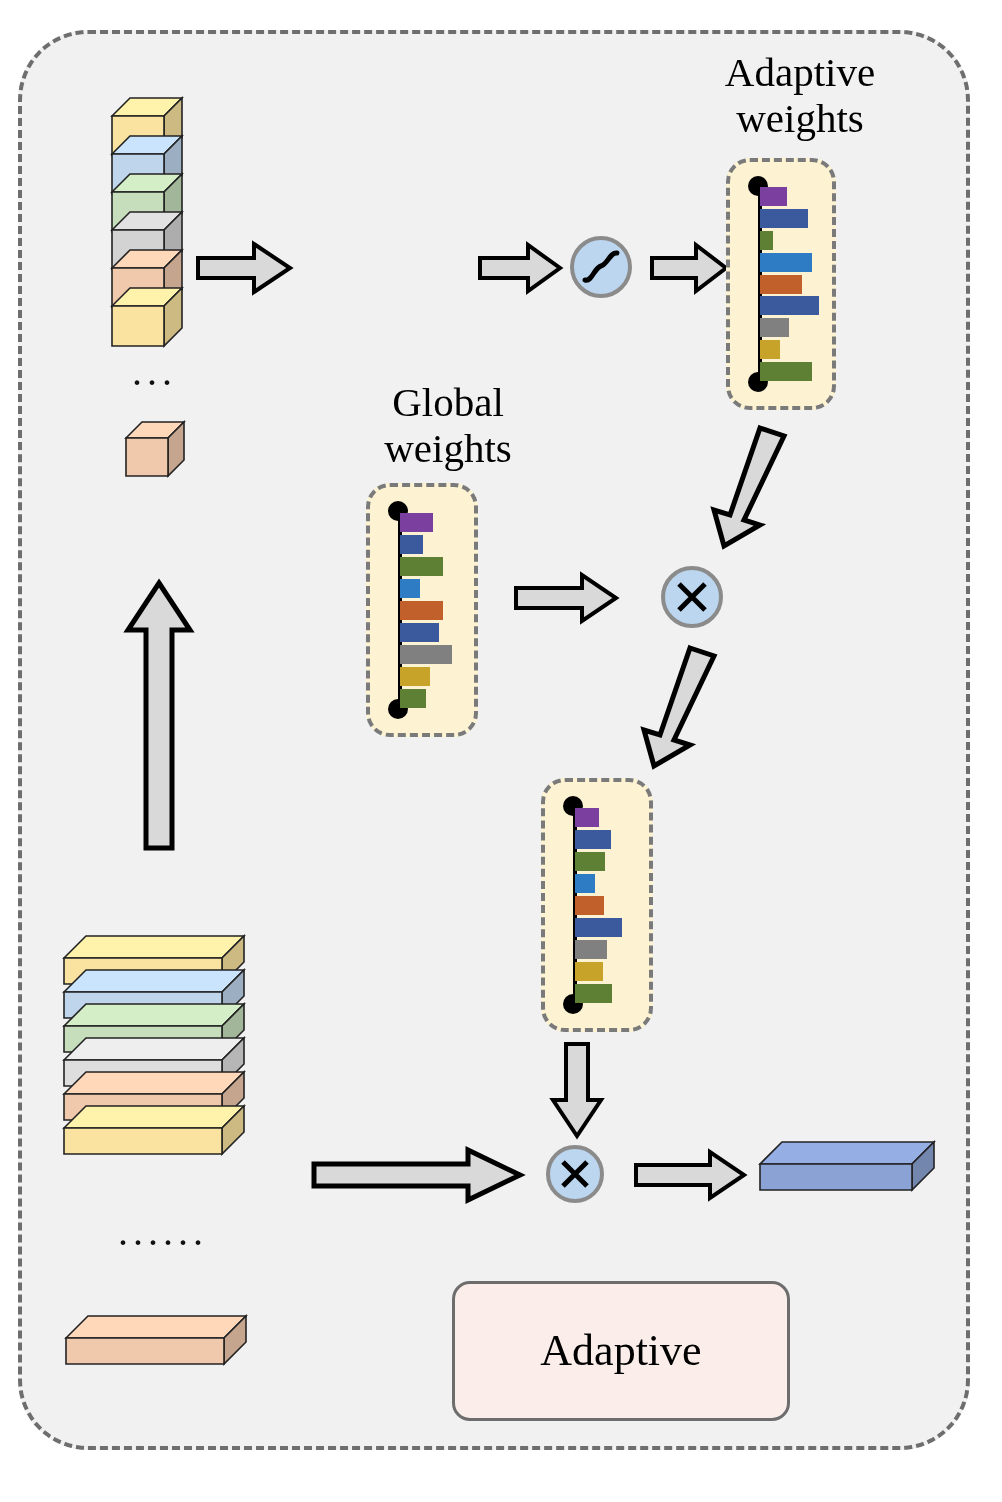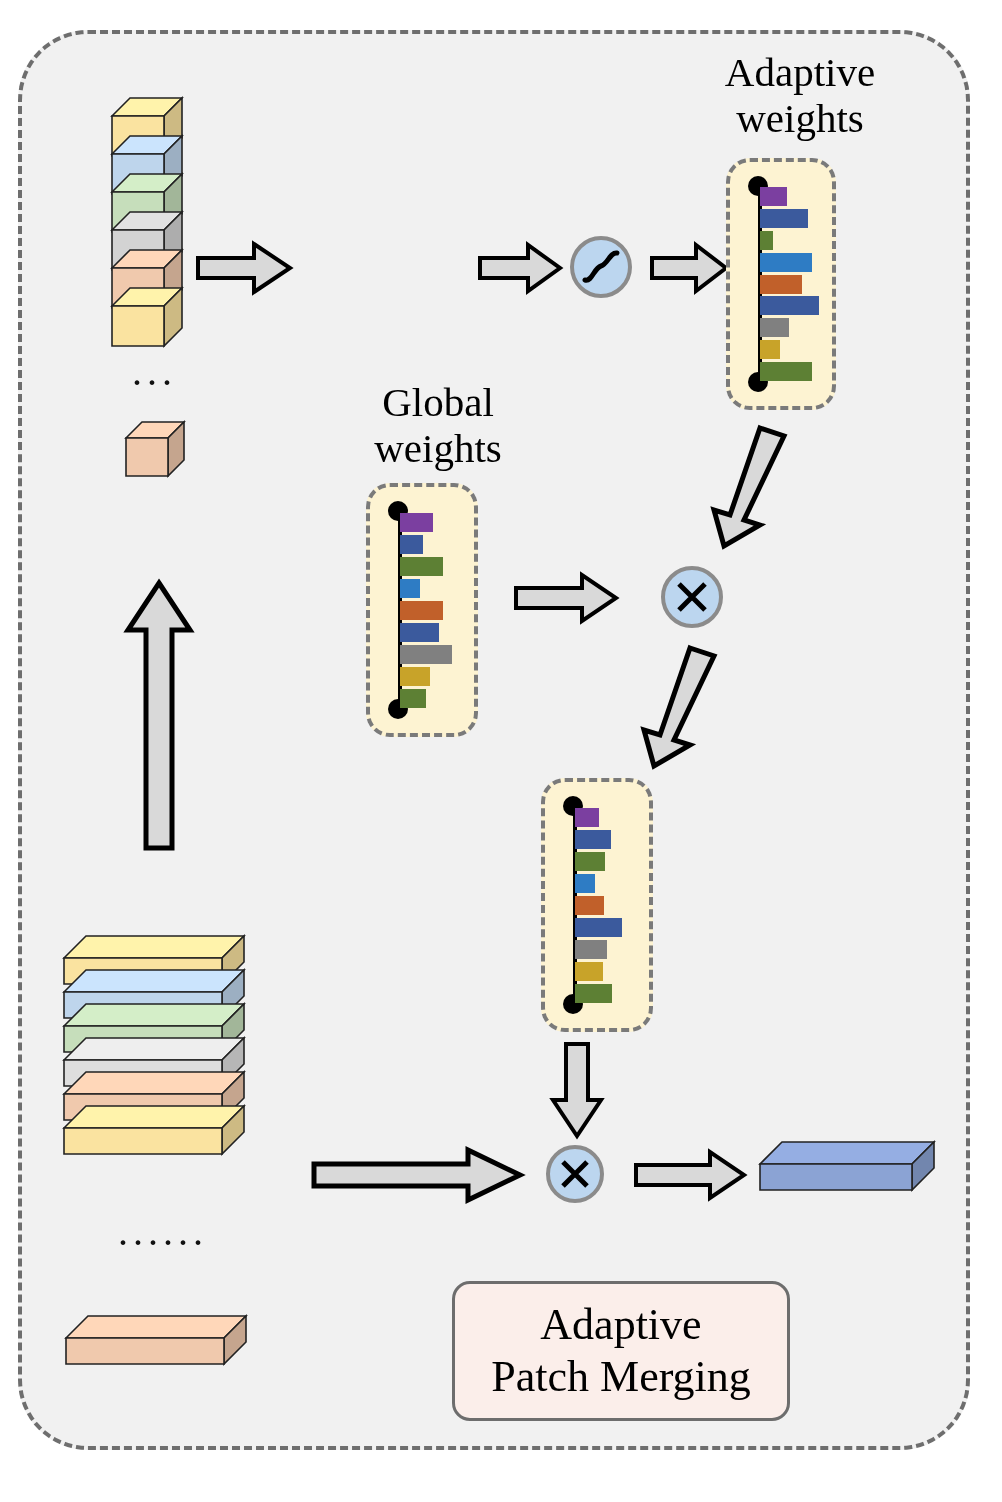--- a/index.html
+++ b/index.html
@@ -17,21 +17,21 @@
     border-radius:70px;
   }
 
   
   .label{
     position:absolute;text-align:center;color:#000;
     font-family:"Liberation Serif","DejaVu Serif",serif;
     line-height:1.12;white-space:pre-line;
   }
   #adaptive-weights-label{left:660px;top:50px;width:280px;font-size:41px;}
-  #global-weights-label{left:298px;top:380px;width:280px;font-size:41px;}
+  #global-weights-label{left:308px;top:380px;width:280px;font-size:41px;}
 
   
   .mlp-box{
     position:absolute;left:306px;top:210px;width:160px;height:98px;
     background:#a9cf93;border-radius:16px;
     display:flex;align-items:center;justify-content:center;
     font-size:46px;color:#000;
   }
 
   
@@ -290,16 +290,15 @@
   <div class="slab-stack" id="output-slab" style="left:758px;top:1138px;">
     <svg class="shape-svg" width="196" height="70" viewBox="0 0 196 70">
         <polygon points="2,26 24,4 176,4 154,26" fill="#95aee3" stroke="#222" stroke-width="1.6" stroke-linejoin="miter"></polygon>
         <polygon points="154,26 176,4 176,30 154,52" fill="#7286ae" stroke="#222" stroke-width="1.6" stroke-linejoin="miter"></polygon>
         <polygon points="2,26 154,26 154,52 2,52" fill="#8ba3d4" stroke="#222" stroke-width="1.6" stroke-linejoin="miter"></polygon>
       </svg>
   </div>
 
   <div id="caption-box">
     <div>Adaptive</div>
-    <div>Patch Merging</div>
   </div>
 
 </div>
 
 </body></html>

